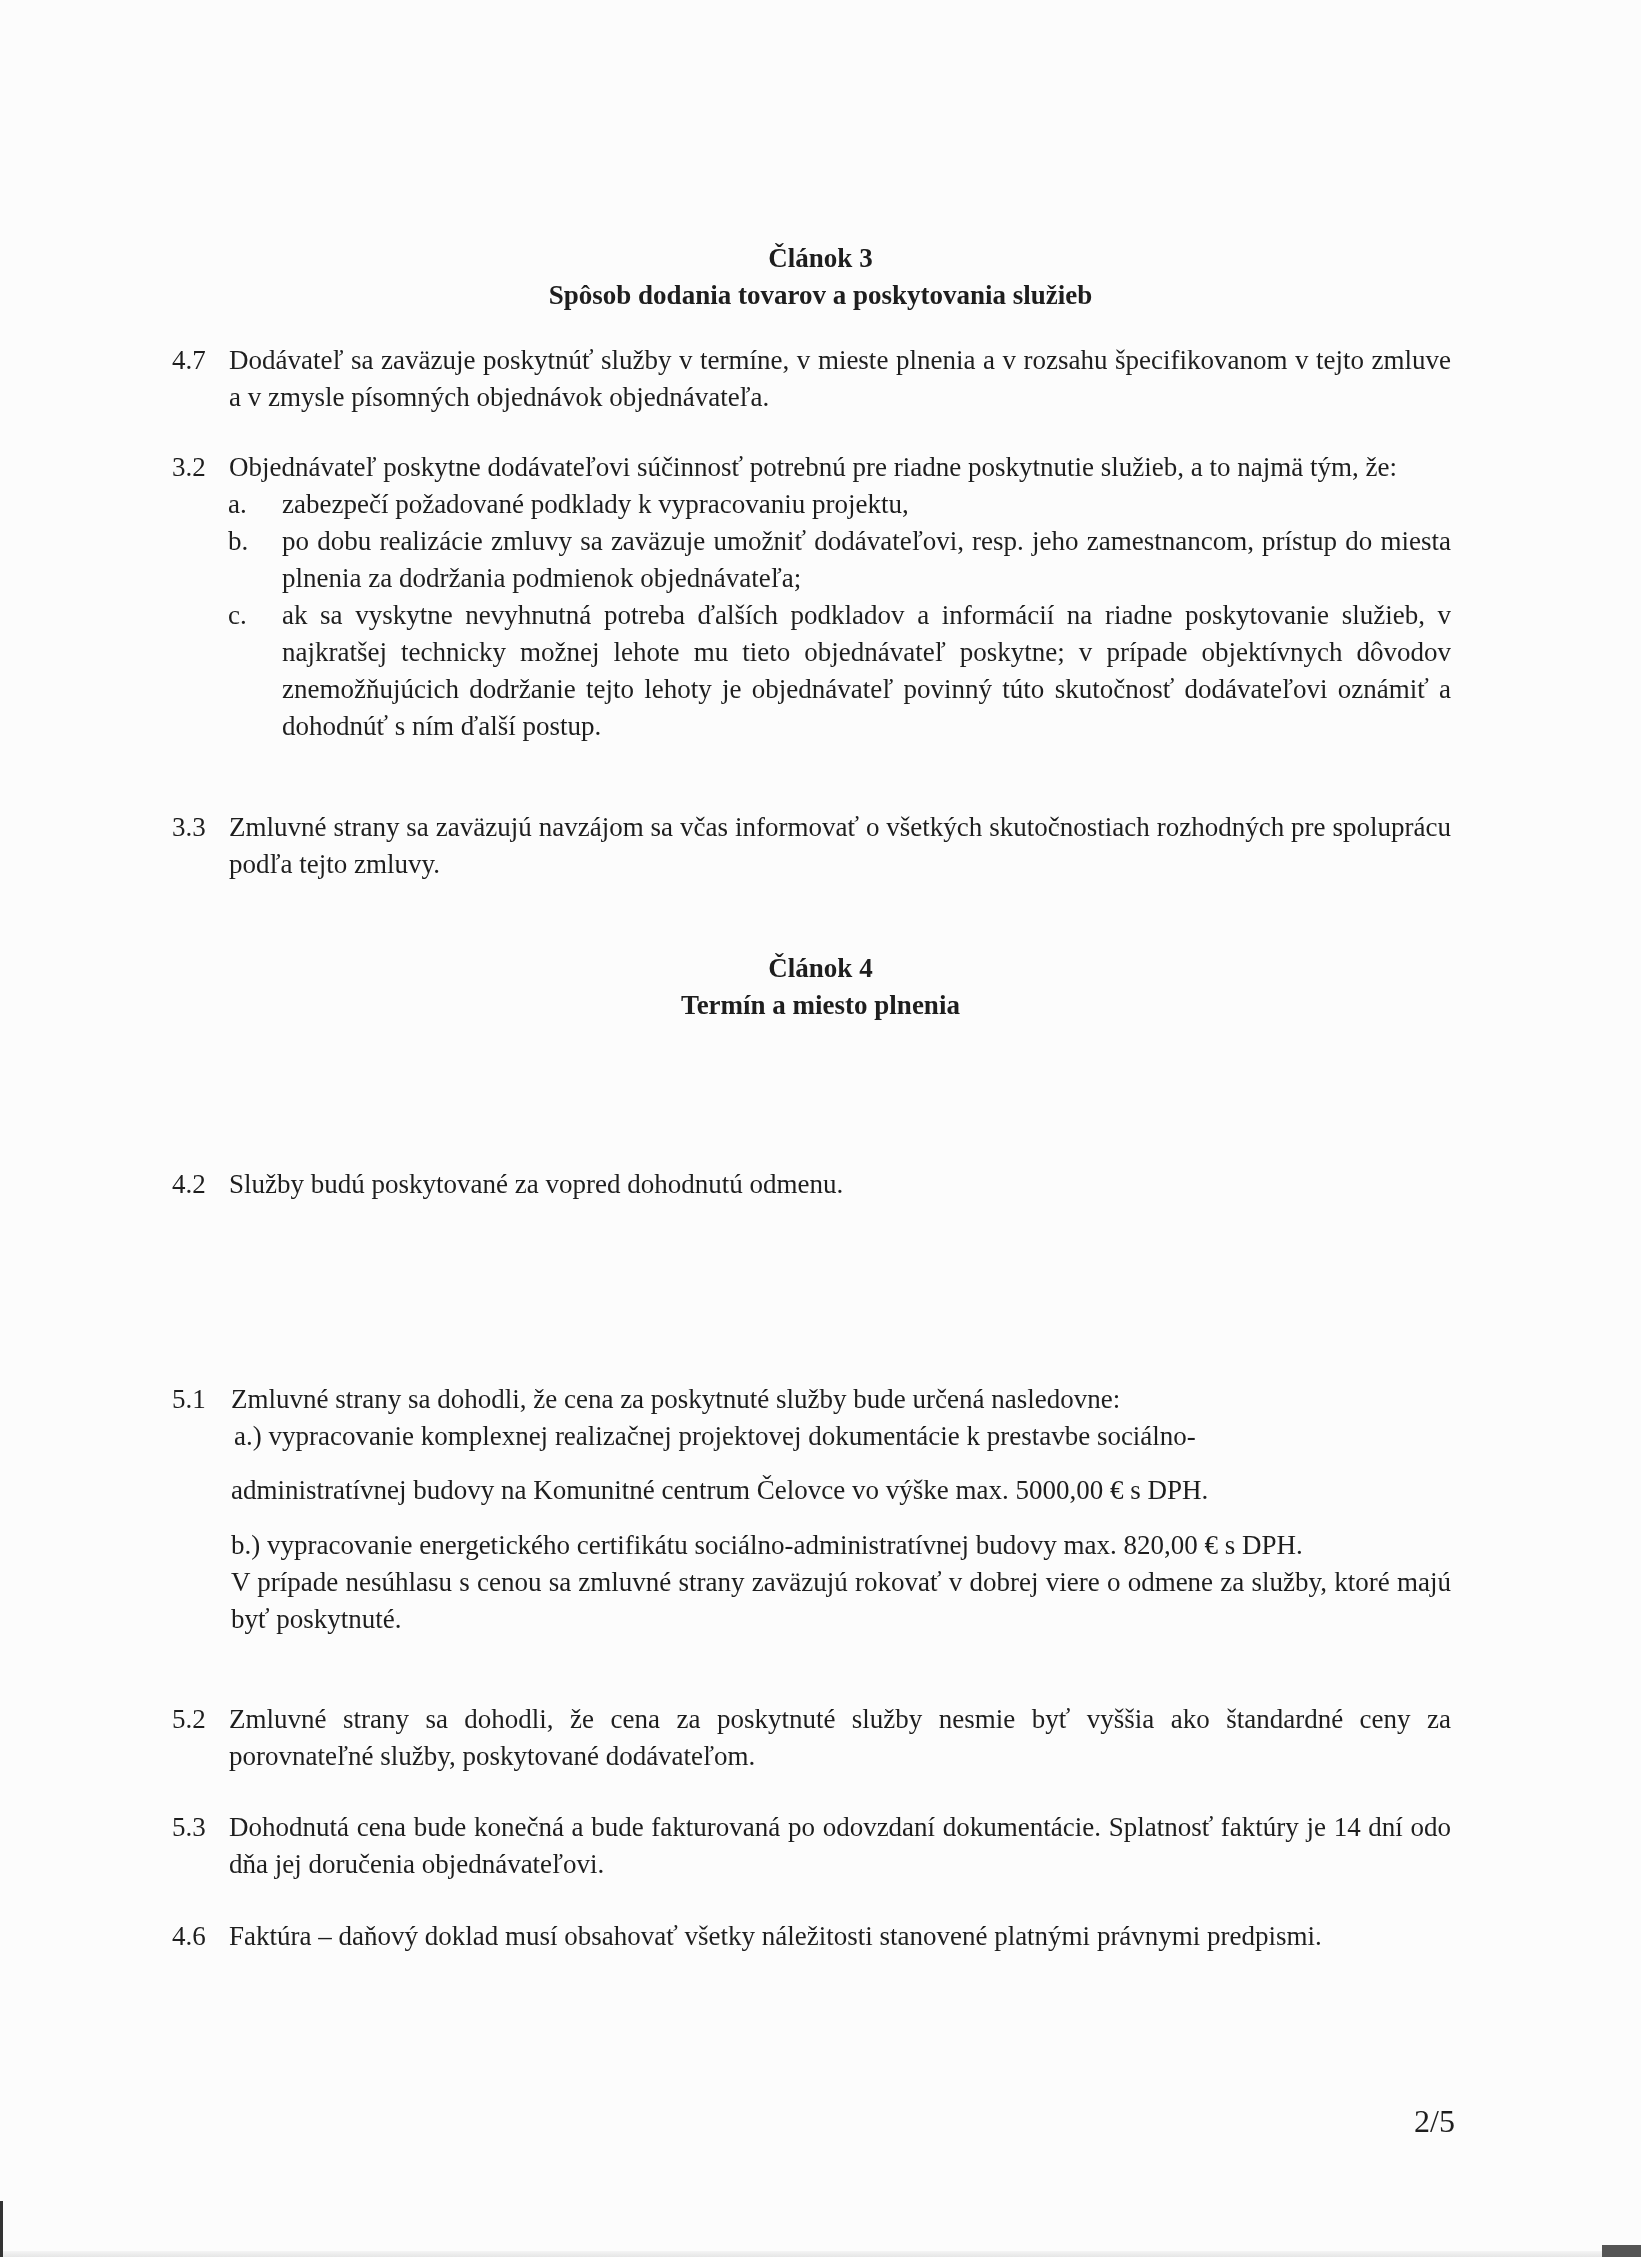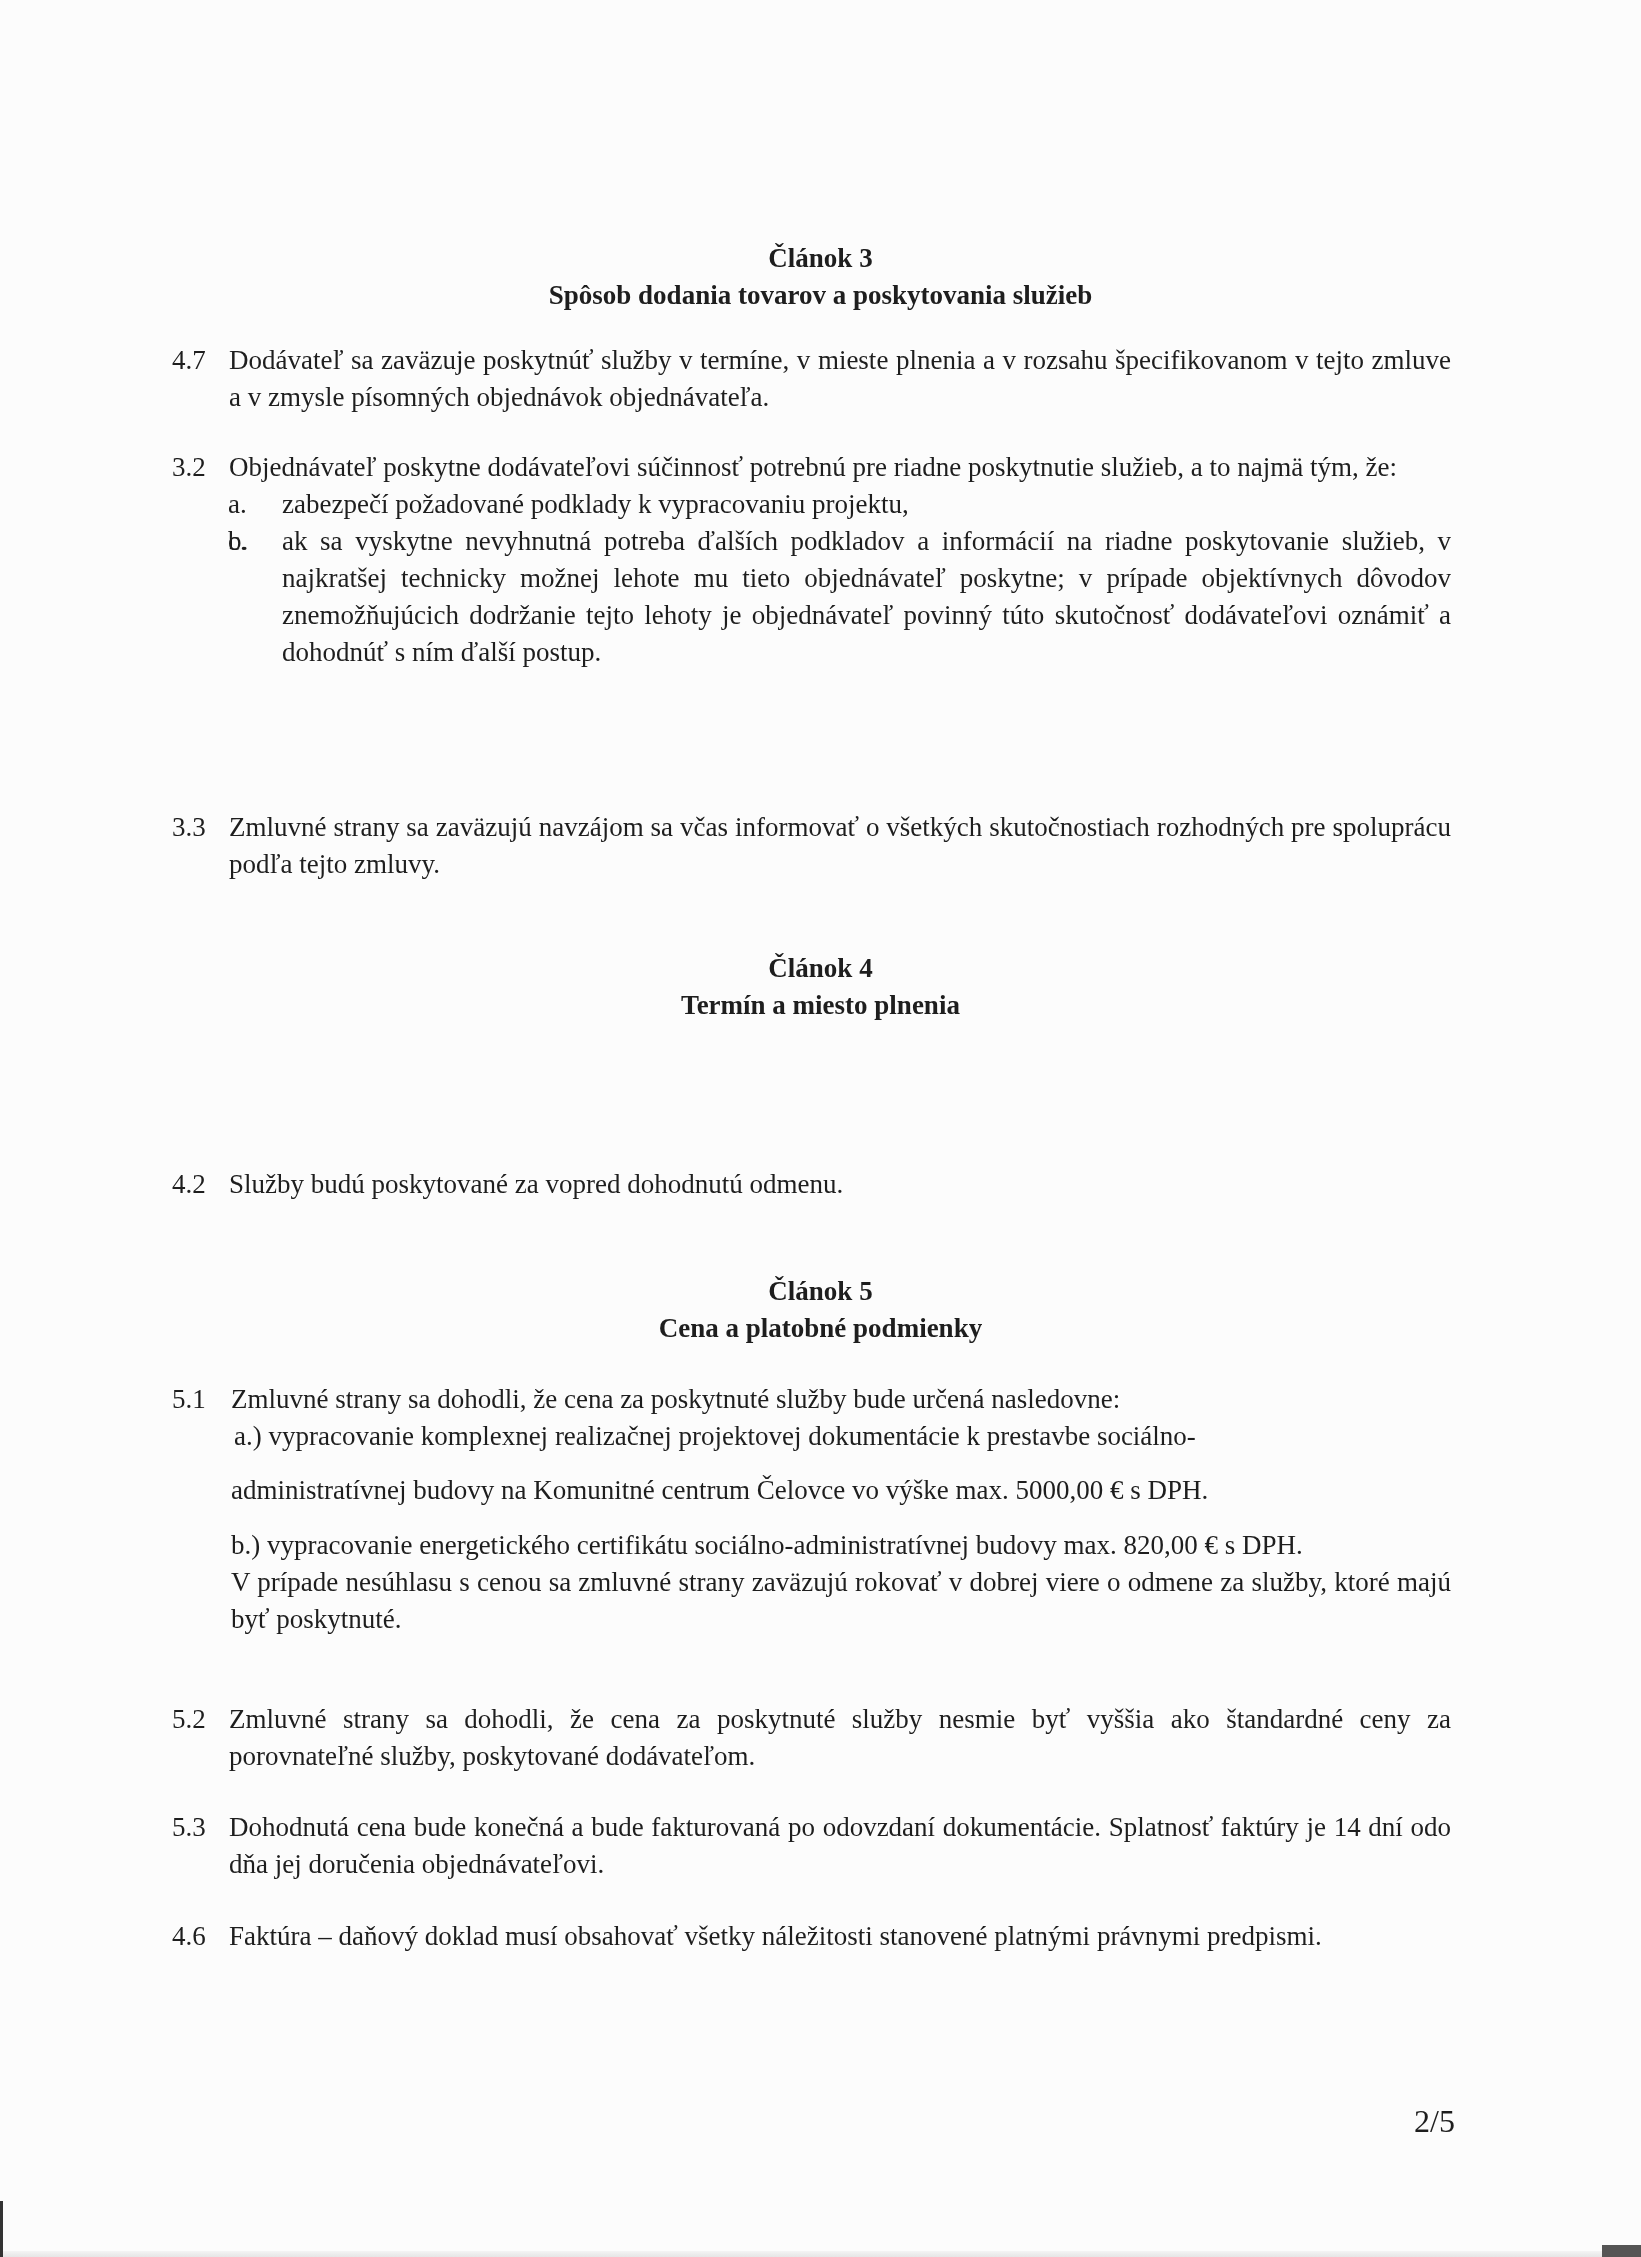--- a/index.html
+++ b/index.html
@@ -94,20 +94,21 @@
   <div class="clause" style="top:449px;">
     <span class="cnum">3.2</span>
     <div class="ctext">Objednávateľ poskytne dodávateľovi súčinnosť potrebnú pre riadne poskytnutie služieb, a to najmä tým, že:</div>
     <ul class="sublist">
       <li>
         <span class="lbl">a.</span>
         <span>zabezpečí požadované podklady k vypracovaniu projektu,</span>
       </li>
       <li>
         <span class="lbl">b.</span>
+        <span>po dobu realizácie zmluvy sa zaväzuje umožniť dodávateľovi, resp. jeho zamestnancom, prístup do miesta plnenia za dodržania  podmienok objednávateľa;</span>
       </li>
       <li>
         <span class="lbl">c.</span>
         <span>ak sa vyskytne nevyhnutná potreba ďalších podkladov a informácií na riadne poskytovanie služieb, v najkratšej technicky možnej lehote mu tieto objednávateľ poskytne; v prípade objektívnych dôvodov znemožňujúcich dodržanie tejto lehoty je objednávateľ povinný túto skutočnosť dodávateľovi oznámiť a dohodnúť s ním ďalší postup.</span>
       </li>
     </ul>
   </div>
 
   <div class="clause" style="top:809px;">
     <span class="cnum">3.3</span>
@@ -118,24 +119,20 @@
     <span class="num">Článok 4</span>
     <span class="title">Termín a miesto plnenia</span>
   </div>
 
 
   <div class="clause" style="top:1166px;">
     <span class="cnum">4.2</span>
     <div class="ctext">Služby budú poskytované  za vopred dohodnutú odmenu.</div>
   </div>
 
-  <div class="article-head" style="top:1273px;">
-    <span class="num">Článok 5</span>
-    <span class="title">Cena a platobné podmienky</span>
-  </div>
 
   <div class="clause" style="top:1381px;">
     <span class="cnum">5.1</span>
     <div class="ctext" style="margin-left:59px;">Zmluvné strany sa dohodli, že cena za poskytnuté služby bude určená nasledovne:</div>
     <div style="margin-left:62px;">
       <div class="para" style="text-align:left;">a.) vypracovanie komplexnej realizačnej projektovej dokumentácie k prestavbe sociálno-</div>
       <div class="para gap-top-lg" style="text-align:left; margin-left:-2.9px;">administratívnej budovy na Komunitné centrum Čelovce vo výške max. 5000,00 € s DPH.</div>
     </div>
     <div style="margin-left:59px;">
       <div class="para gap-top-lg">b.) vypracovanie energetického certifikátu sociálno-administratívnej budovy max. 820,00 € s DPH.</div>

